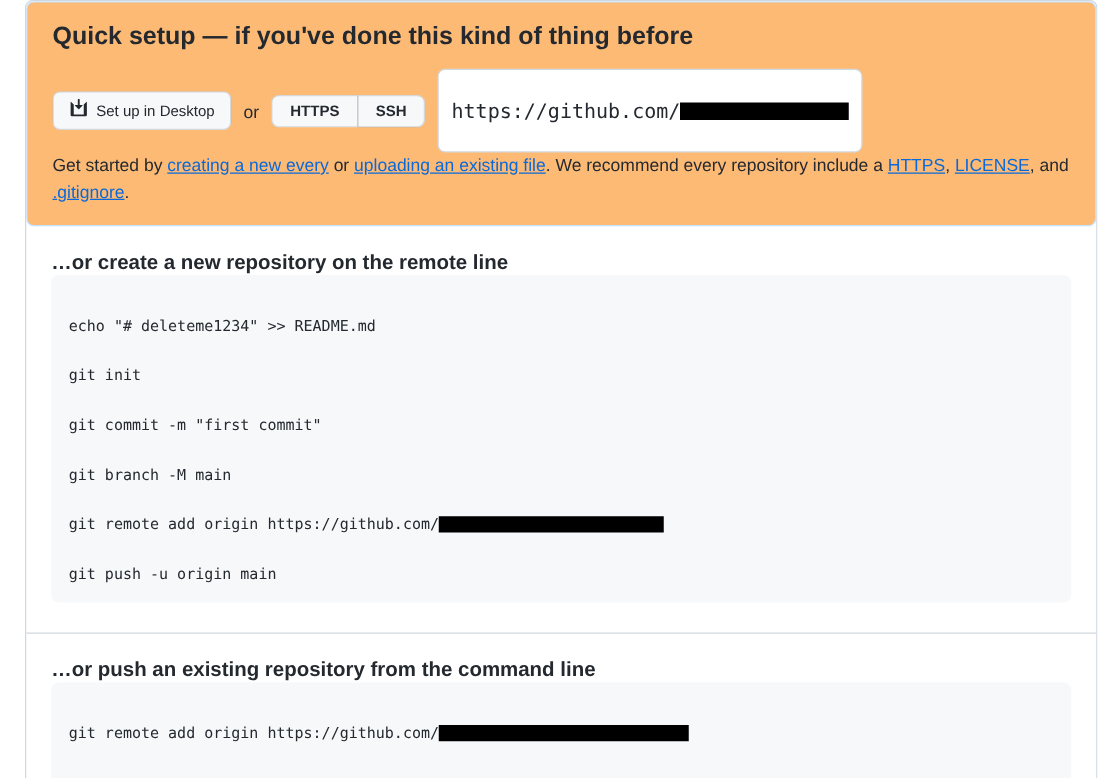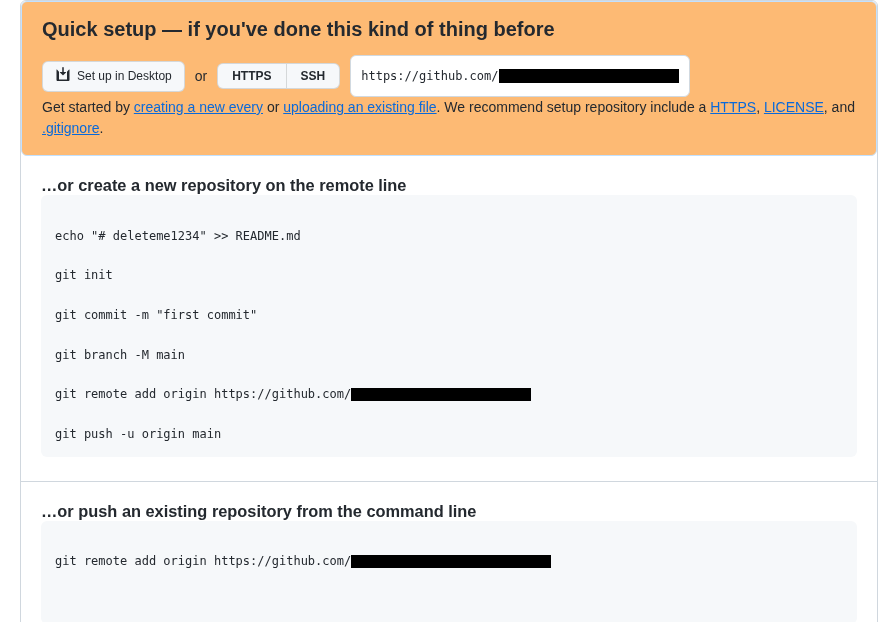--- a/index.html
+++ b/index.html
@@ -74,23 +74,23 @@
       border-radius: 6px 0 0 6px;
       border-right: none;
     }
     .btn-group .seg-btn:last-child {
       border-radius: 0 6px 6px 0;
     }
     .url-input {
       background: #ffffff;
       border: 1px solid #d1d9e0;
       border-radius: 6px;
-      padding: 13px 10px;
+      padding: 23px 10px;
       font-family: ui-monospace, SFMono-Regular, "SF Mono", Menlo, Consolas, monospace;
-      font-size: 12px;
+      font-size: 16px;
       display: flex;
       align-items: center;
       width: 340px;
     }
     .redact {
       display: inline-block;
       background: #000000;
       height: 14px;
       vertical-align: middle;
     }
@@ -167,21 +167,21 @@
           <button class="seg-btn">SSH</button>
         </div>
 
         <div class="url-input">
           <span>https://github.com/</span>
             <span class="redact"></span>
         </div>
       </div>
 
       <div class="setup-footer">
-        <span>Get started by </span><a href="#">creating a new every</a><span> or </span><a href="#">uploading an existing file</a><span>. We recommend setup repository include a </span><a href="#">HTTPS</a><span>, </span><a href="#">LICENSE</a><span>, and </span><a href="#">.gitignore</a><span>.</span>
+        <span>Get started by </span><a href="#">creating a new every</a><span> or </span><a href="#">uploading an existing file</a><span>. We recommend every repository include a </span><a href="#">HTTPS</a><span>, </span><a href="#">LICENSE</a><span>, and </span><a href="#">.gitignore</a><span>.</span>
       </div>
     </div>
 
     <div class="inner-pad">
       <h3>…or create a new repository on the remote line</h3>
       <div class="code-block">
 <span class="code-line">echo "# deleteme1234" &gt;&gt; README.md</span>
 <span class="code-line">git init</span>
 <span class="code-line">git commit -m "first commit"</span>
 <span class="code-line">git branch -M main</span>

